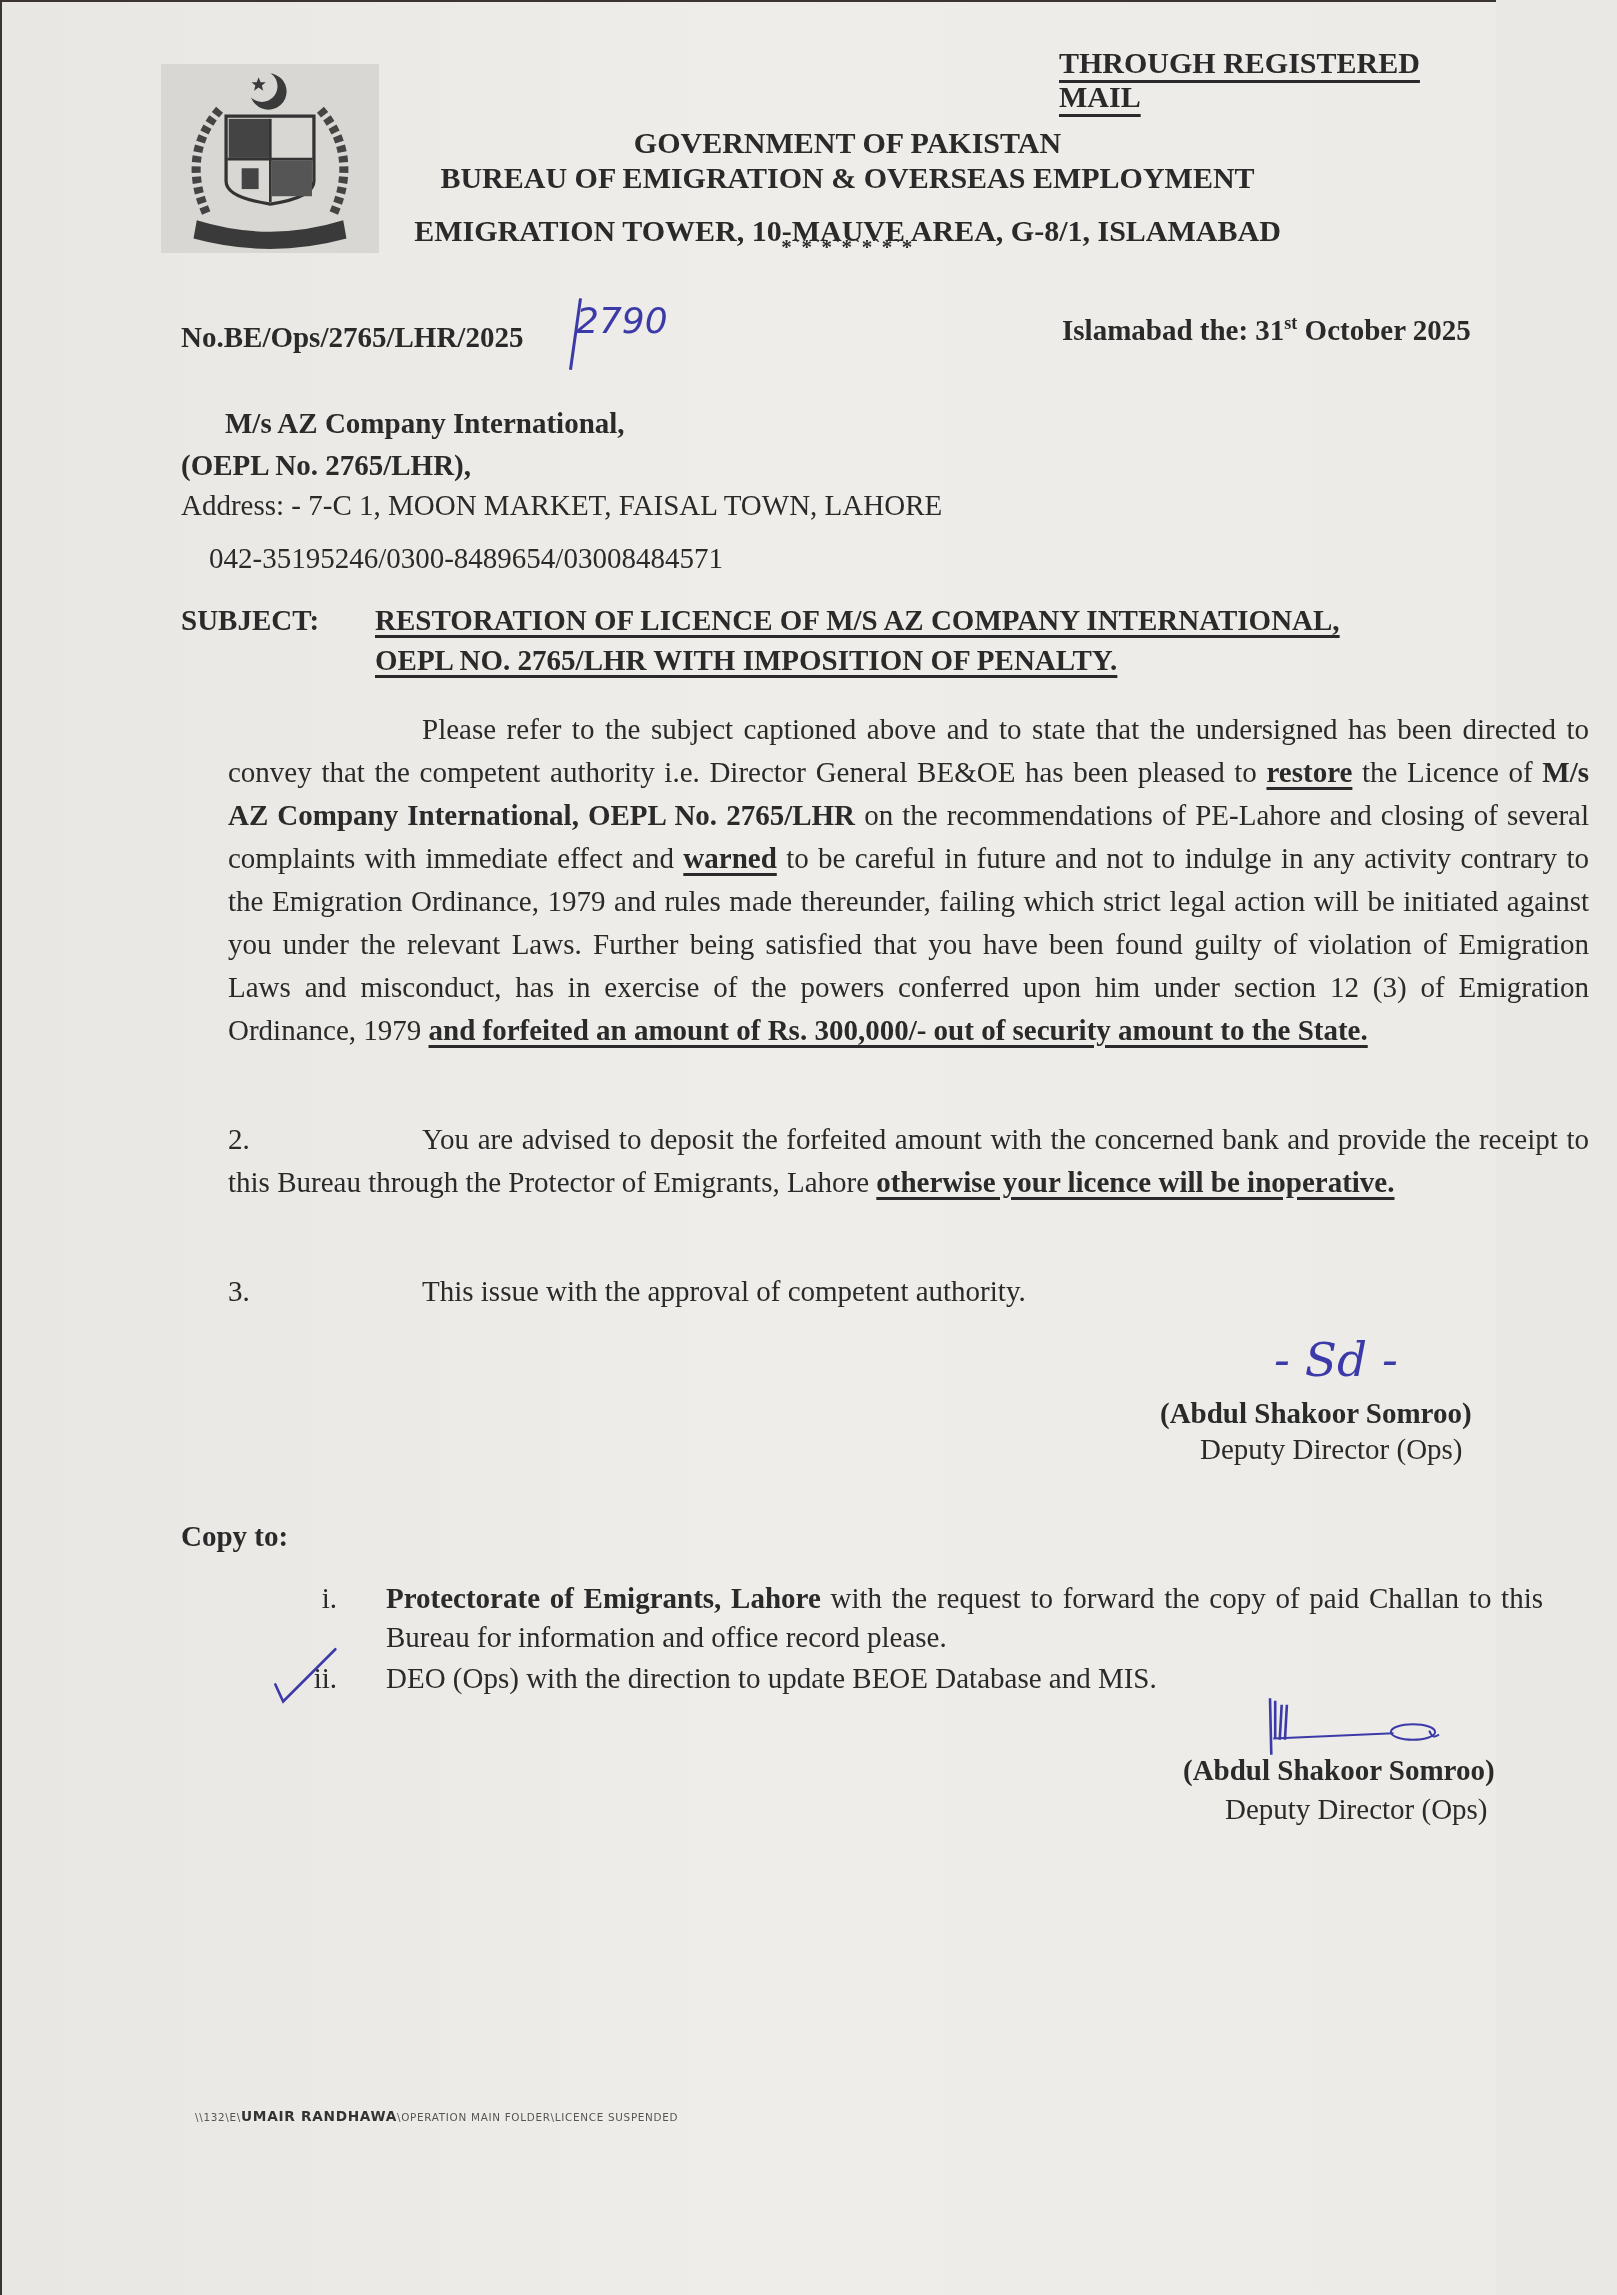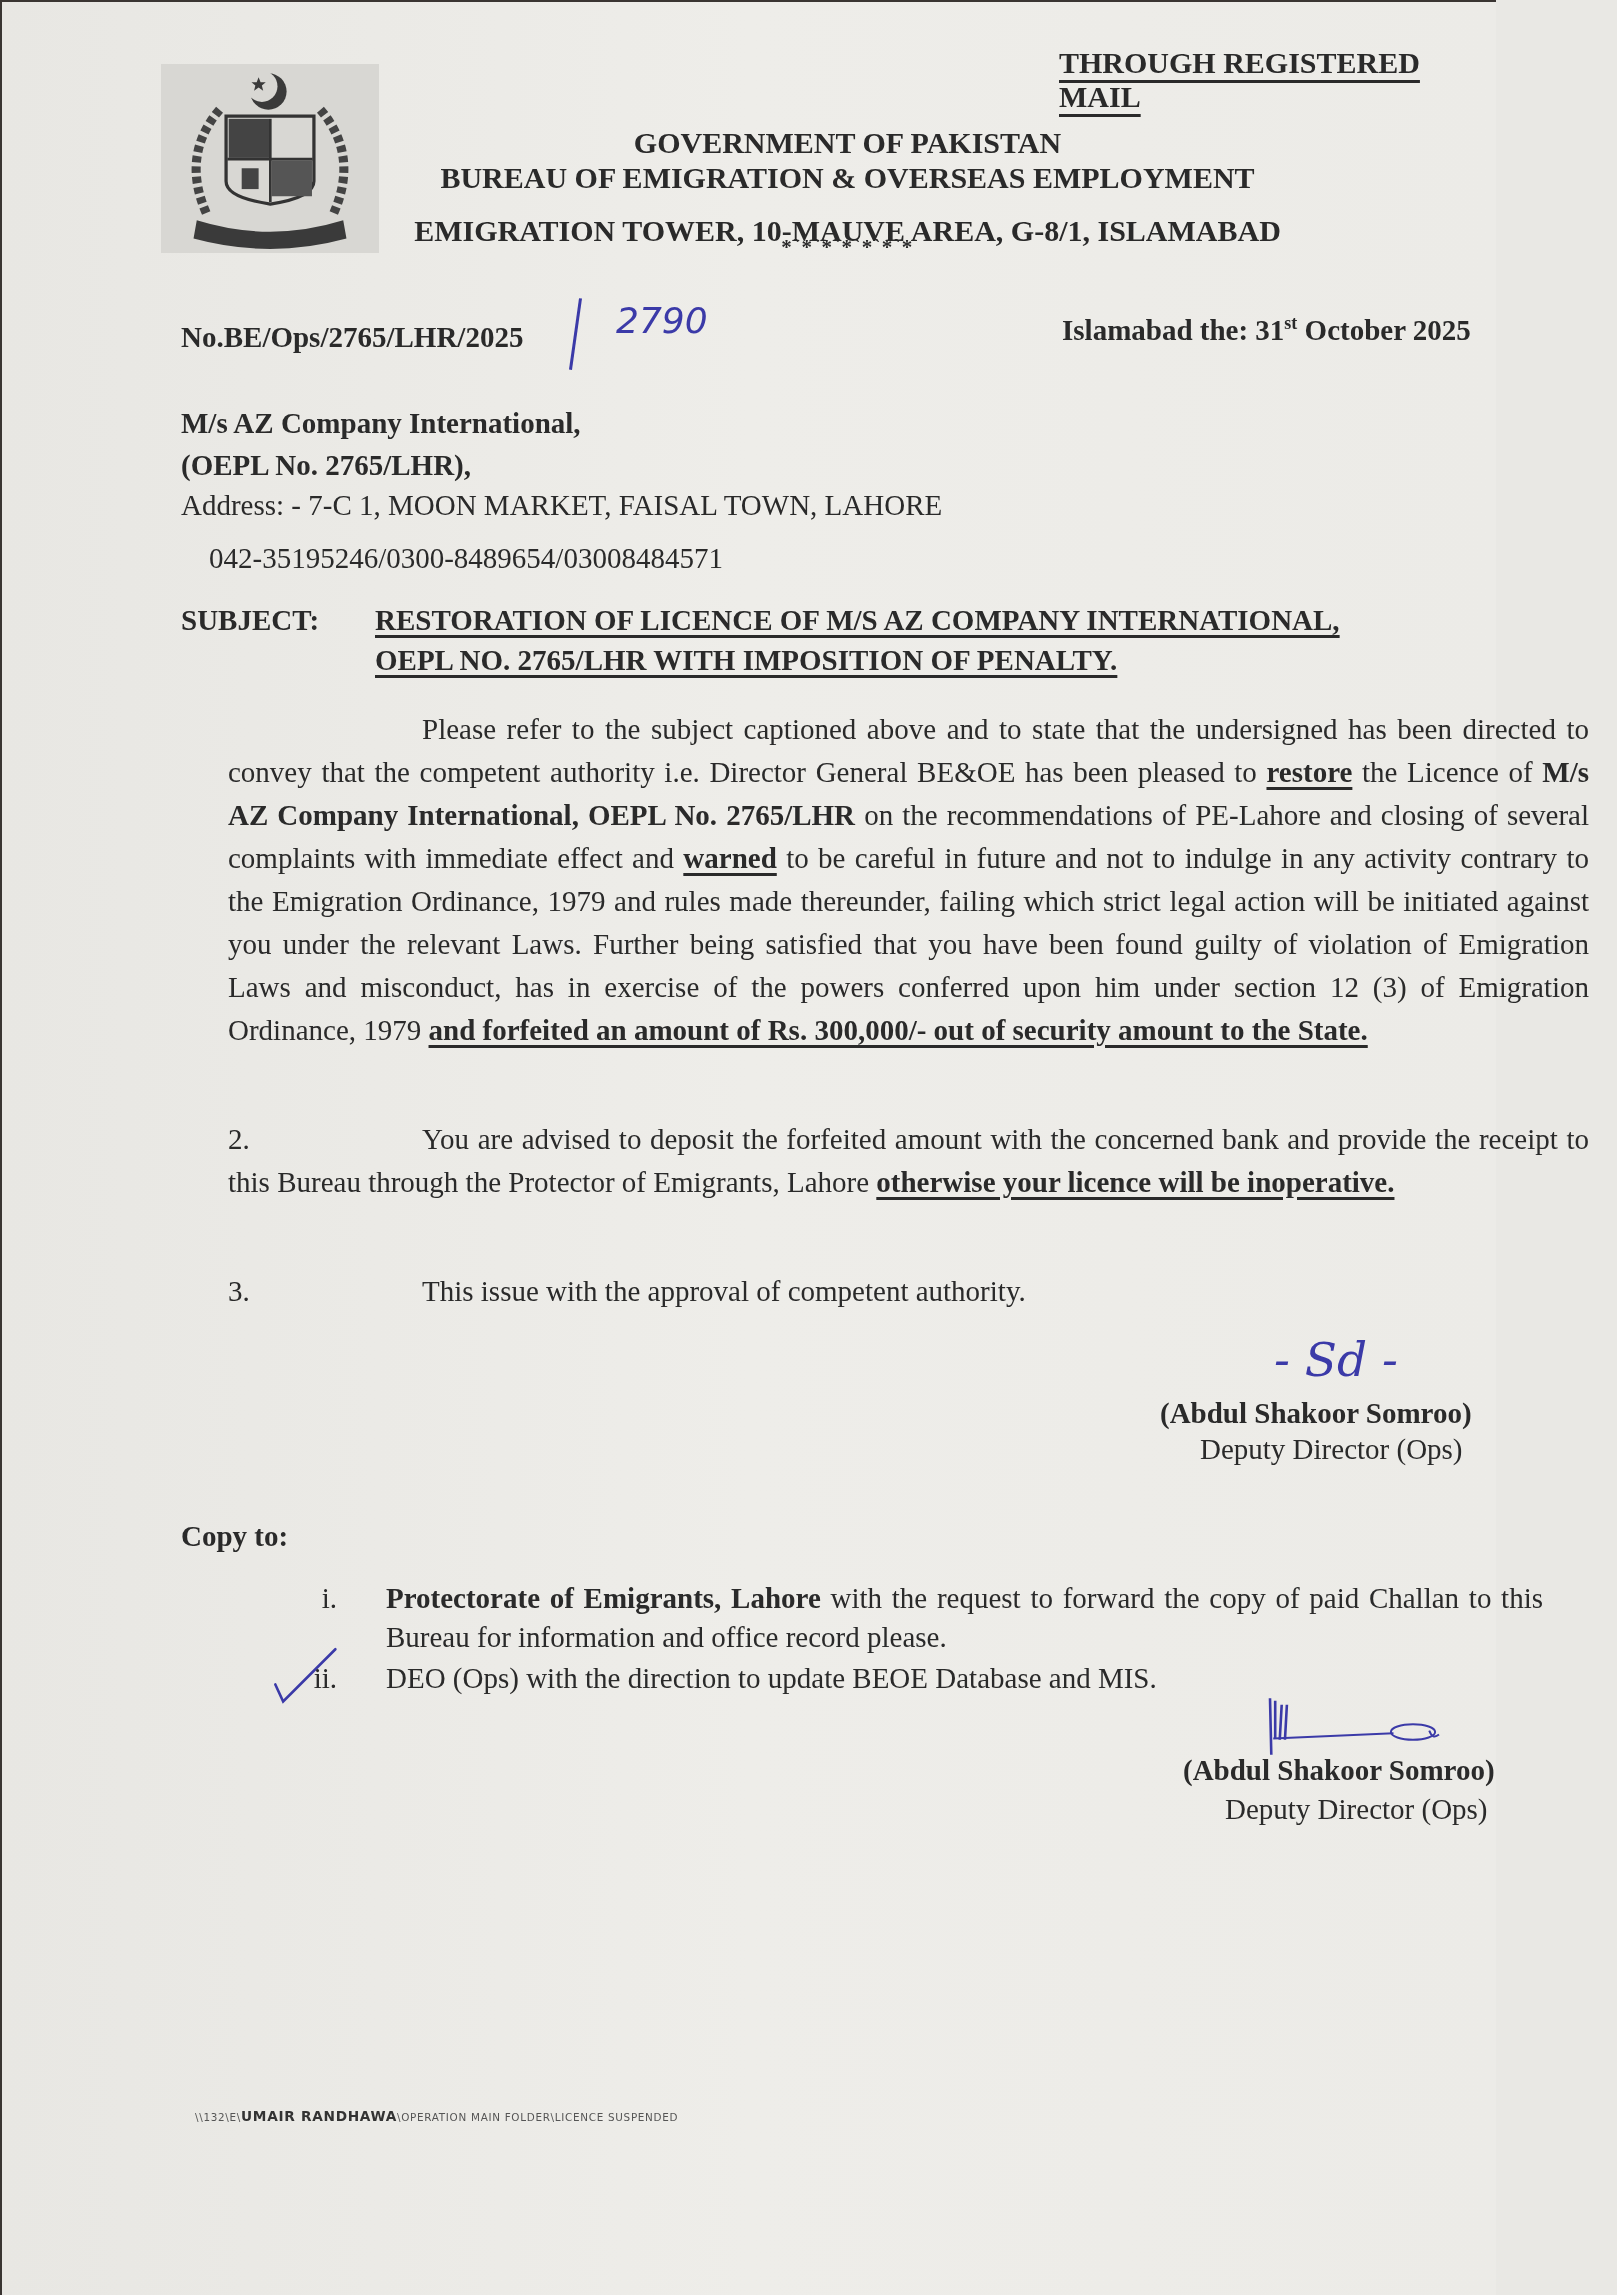--- a/index.html
+++ b/index.html
@@ -27,27 +27,27 @@
   .emblem { left: 159px; top: 62px; width: 218px; height: 189px; background: #d8d7d3; }
   .emblem svg { width: 100%; height: 100%; }
 
   .hdr { left: 390px; width: 911px; text-align: center; font-weight: bold; font-size: 30px; }
   .hdr1 { top: 124px; }
   .hdr2 { top: 159px; }
   .hdr3 { top: 212px; }
   .stars { left: 390px; width: 911px; text-align: center; top: 233px; font-size: 21px; font-weight: bold; letter-spacing: 1.3px; }
 
   .refno { left: 179px; top: 319px; font-size: 29px; font-weight: bold; }
-  .hand-ref { left: 574px; top: 298px; font-size: 36px; color: #3b3aa8; font-family: "DejaVu Sans", sans-serif; font-style: italic; padding-left: 40px; }
+  .hand-ref { left: 574px; top: 298px; font-size: 36px; color: #3b3aa8; font-family: "DejaVu Sans", sans-serif; font-style: italic; }
   .hand-slash { left: 572px; top: 296px; width: 2.6px; height: 72px; background: #3b3aa8; transform: rotate(8deg); }
   .dateline { left: 1060px; top: 311px; font-size: 29px; font-weight: bold; }
   .dateline sup { font-size: 18px; }
 
   .addr { left: 179px; font-size: 29px; }
-  .addr1 { top: 405px; font-weight: bold; }
+  .addr1 { top: 405px; font-weight: bold; margin-left: 44px; }
   .addr2 { top: 447px; font-weight: bold; }
   .addr3 { top: 487px; }
   .addr4 { top: 540px; font-weight: normal; left: 187px; margin-left: 20px; }
 
   .subj-label { left: 179px; top: 602px; font-size: 29px; font-weight: bold; }
   .subj-text { left: 373px; top: 598px; width: 1168px; font-size: 29px; font-weight: bold; line-height: 40px; text-align: justify; text-align-last: left; }
   .subj-text span { text-decoration: underline; text-decoration-thickness: 3.3px; text-underline-offset: 5.2px; }
 
   .para { left: 182px; width: 1361px; font-size: 29px; line-height: 43px; text-align: justify; margin-left: 44px; }
   .p1 { top: 706px; text-indent: 194px; }

